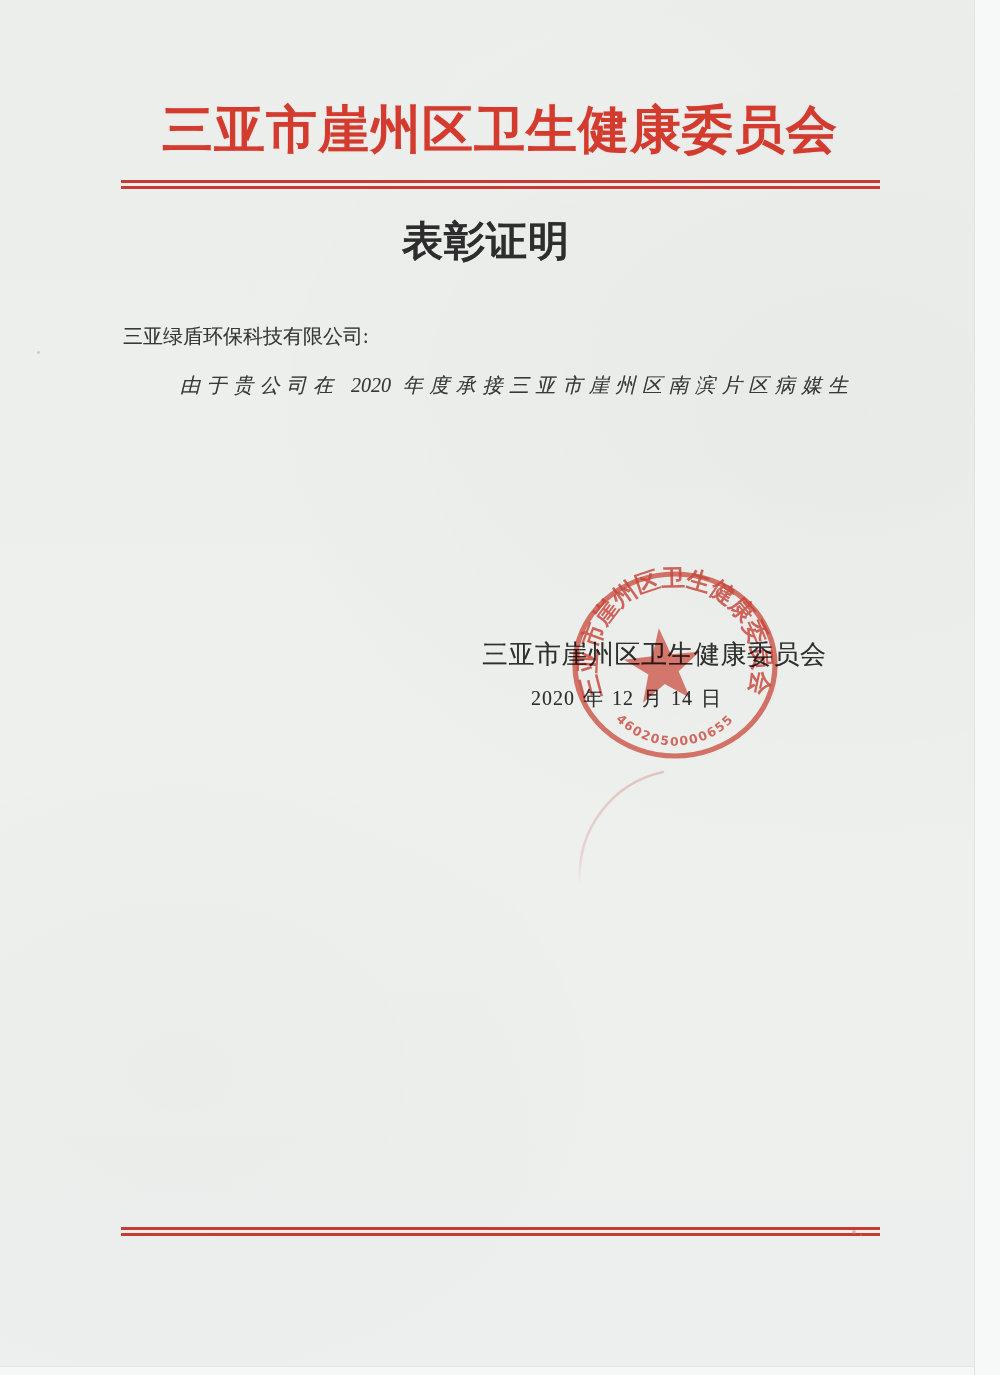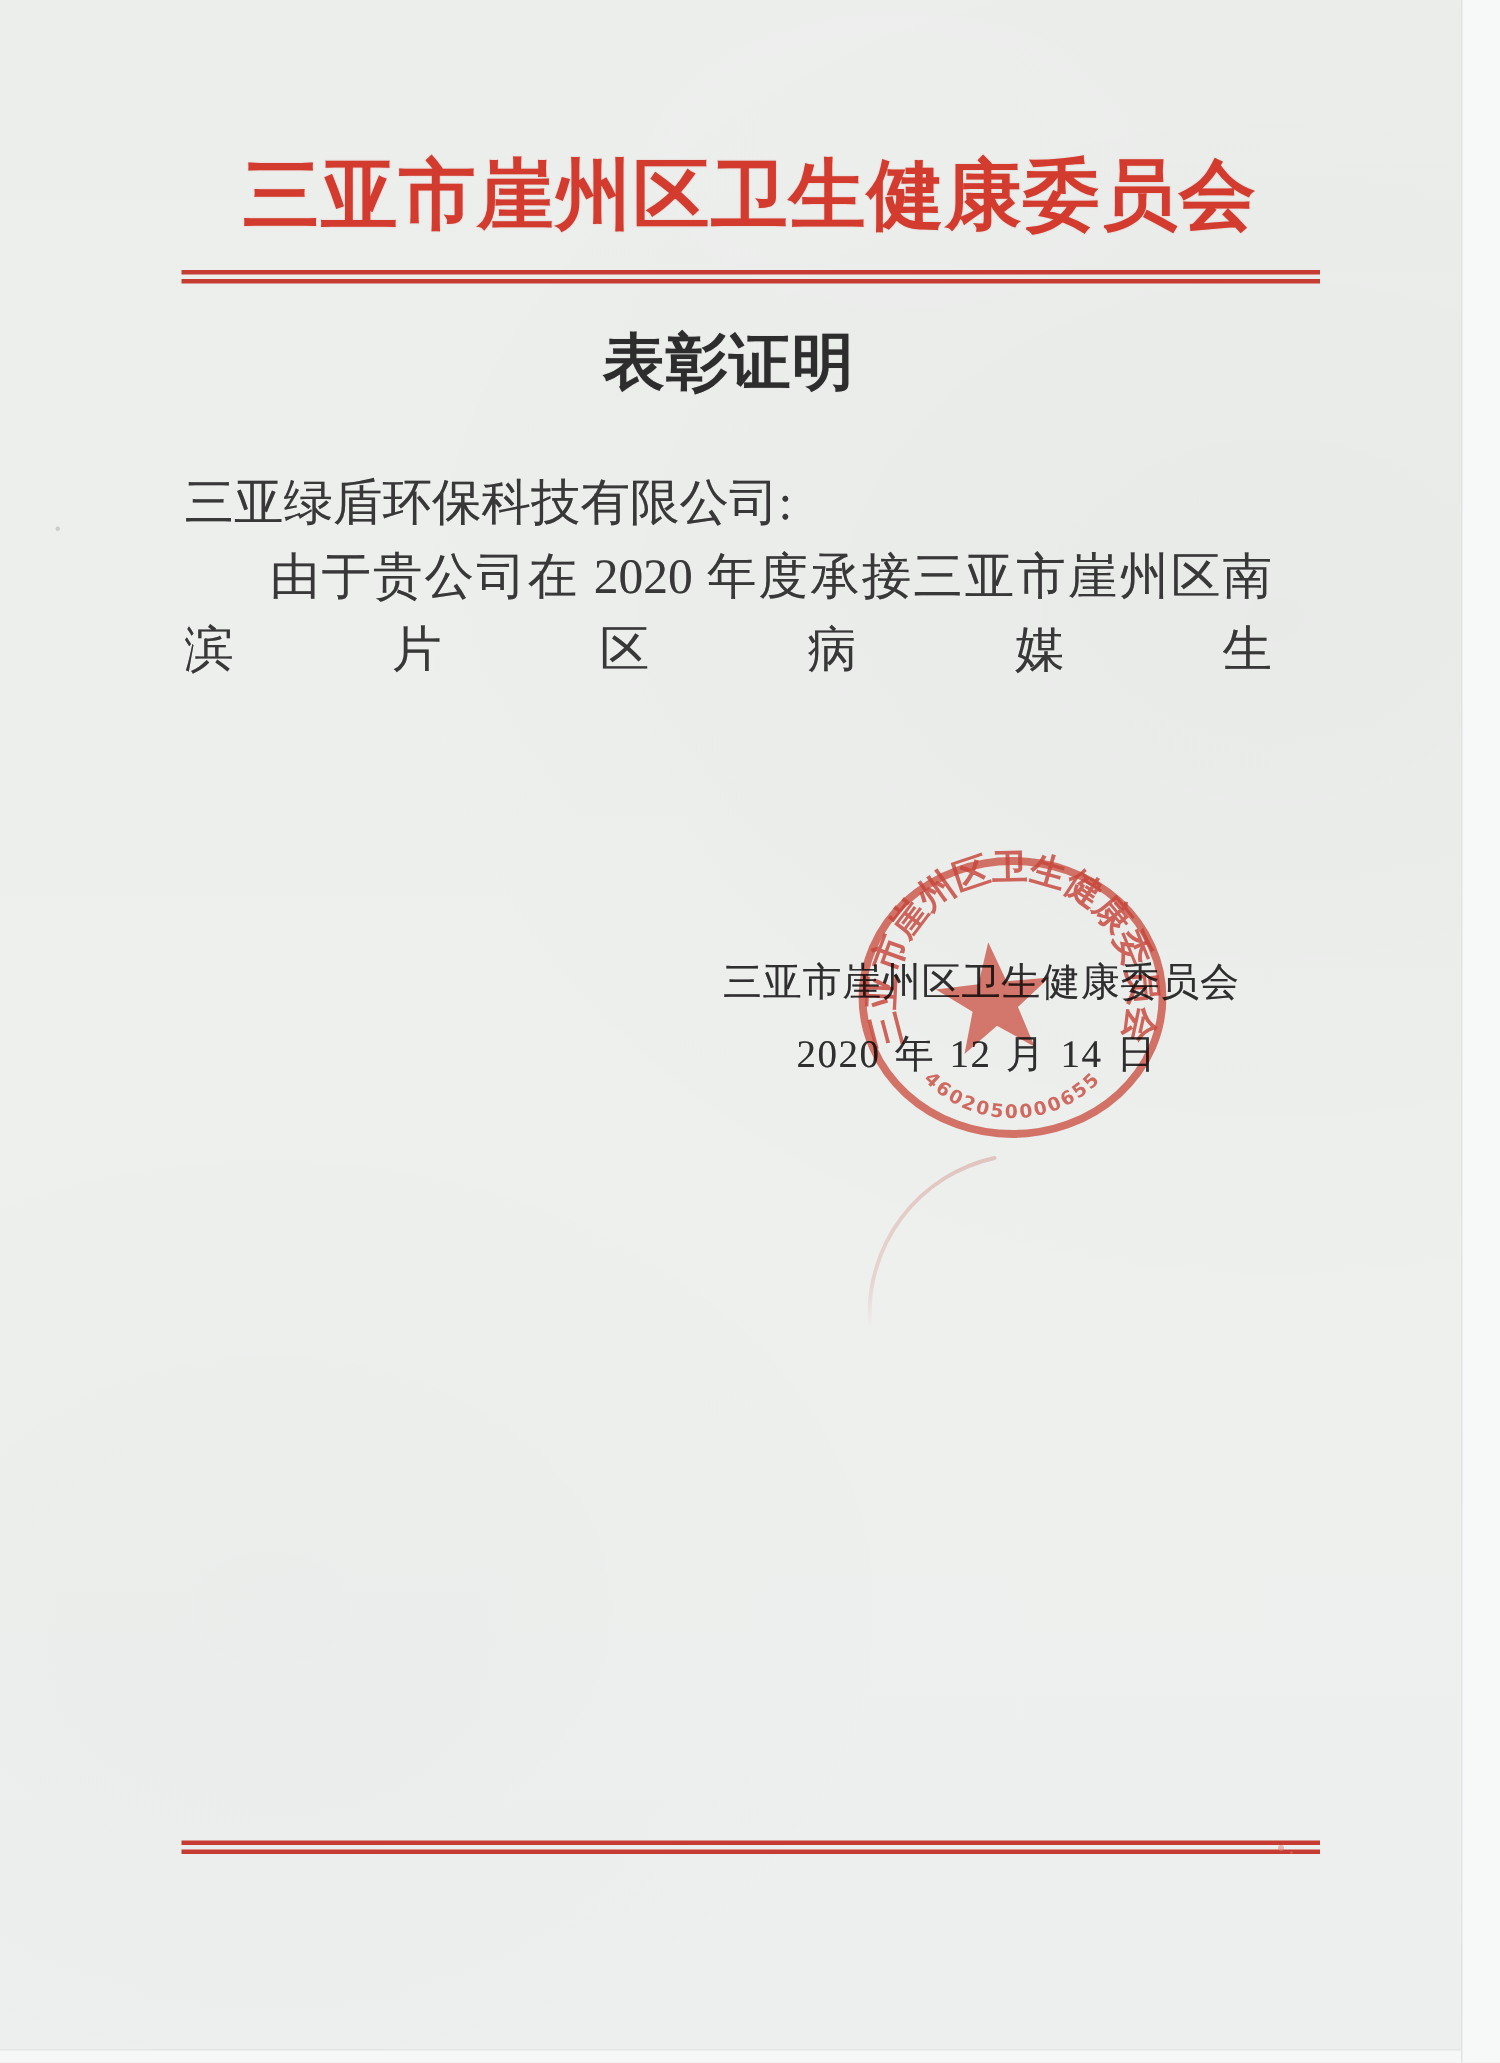--- a/index.html
+++ b/index.html
@@ -42,38 +42,38 @@
   .doc-title{
     position:absolute; top:214px; left:0; width:1000px;
     margin-left:-14px;
     text-align:center;
     font-size:41px; font-weight:bold; color:#2d2d2d;
     letter-spacing:1px;
     text-shadow:0 0 0.5px rgba(45,45,45,0.5);
   }
   .body-block{
     position:absolute; top:312px; left:123px; width:725px;
-    font-size:33px; color:#383838; line-height:49px;
+    font-size:20px; color:#383838; line-height:49px;
     text-shadow:0 0 0.4px rgba(56,56,56,0.4);
   }
   .body-line-justify{
     text-align:justify;
     text-align-last:justify;
     text-justify:inter-character;
   }
-  .body-line-indent{ text-indent:57px; }
+  .body-line-indent{ text-indent:57px;font-style:italic; }
   .signature{
     position:absolute; top:637px; left:482px;
     font-size:26px; color:#2f2f2f; letter-spacing:0.5px;
     white-space:nowrap;
     text-shadow:0 0 0.4px rgba(47,47,47,0.4);
   }
   .sign-date{
     position:absolute; top:685px; left:531px;
-    font-size:26px; color:#2f2f2f; letter-spacing:1px; word-spacing:2px;
+    font-size:20px; color:#2f2f2f; letter-spacing:1px; word-spacing:2px;
     white-space:nowrap;
     text-shadow:0 0 0.4px rgba(47,47,47,0.4);
   }
   .seal-svg{
     position:absolute; left:560px; top:552px;
     mix-blend-mode:multiply;
   }
   .ghost-svg{
     position:absolute; left:555px; top:760px;
     mix-blend-mode:multiply;

